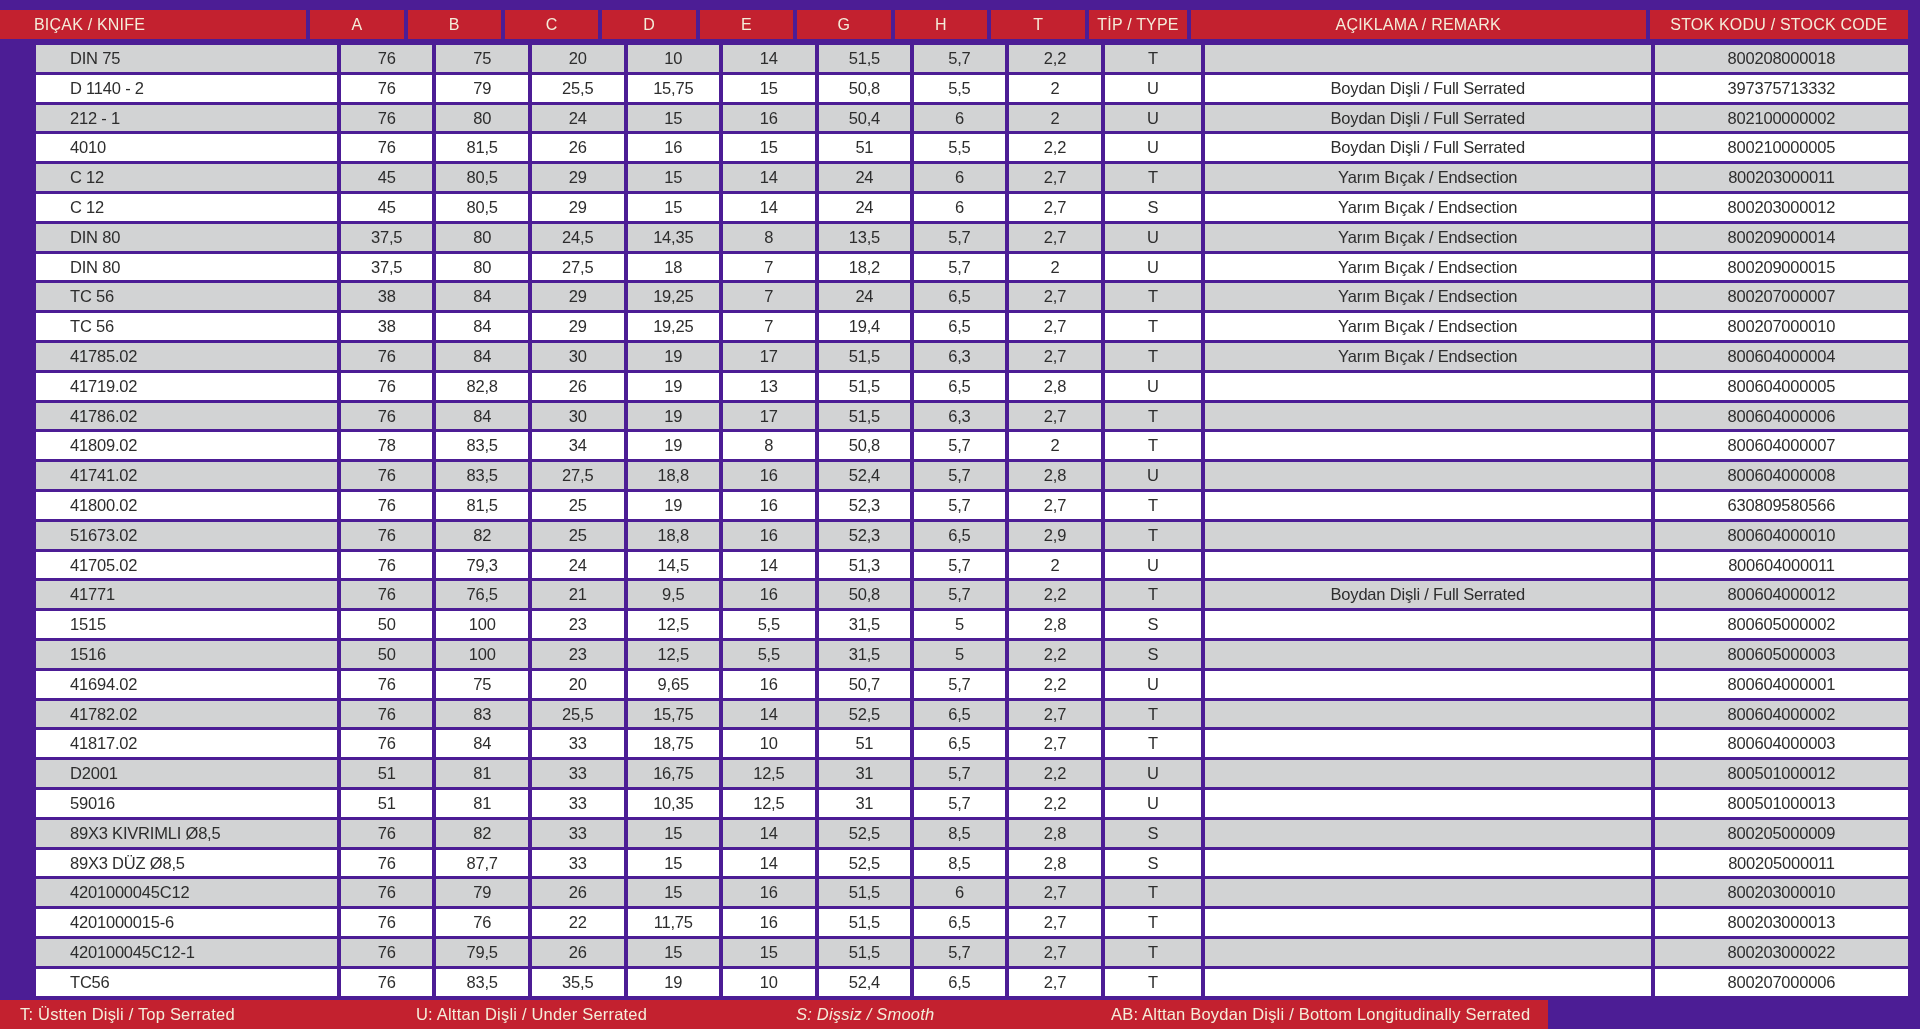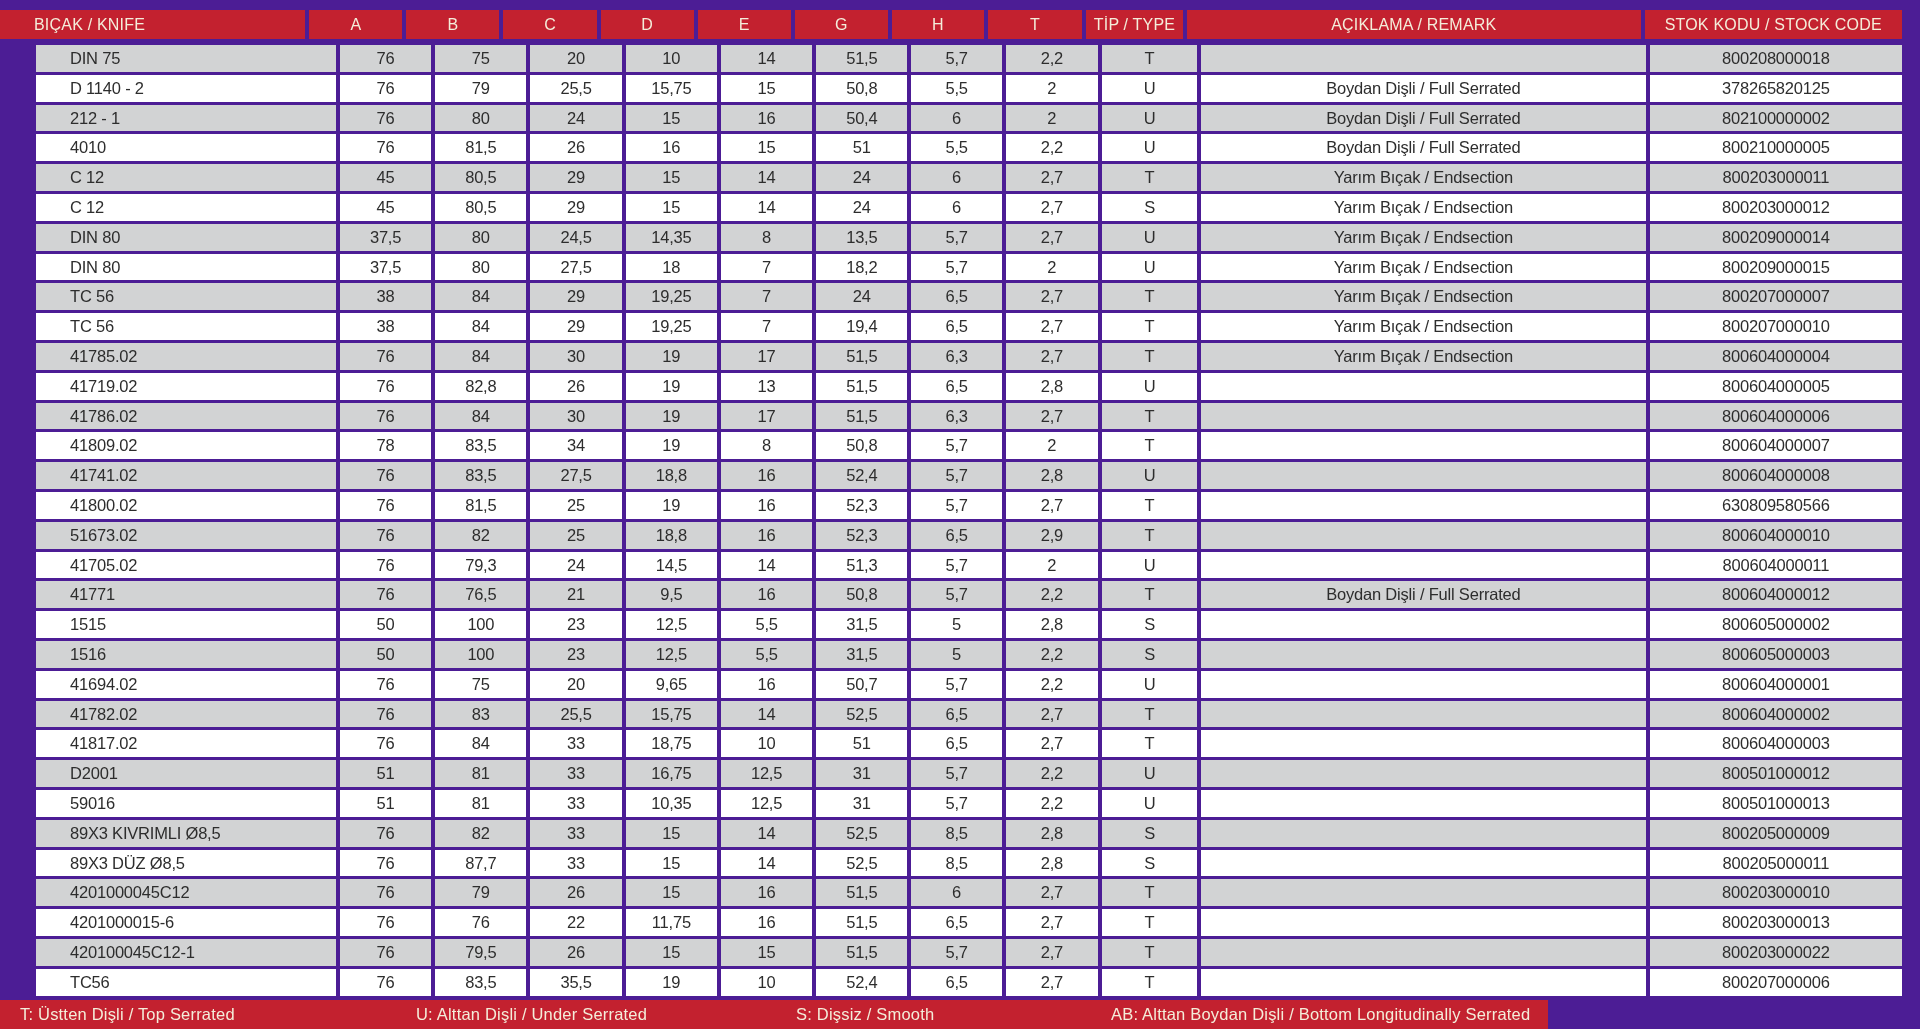--- a/index.html
+++ b/index.html
@@ -11,21 +11,21 @@
   }
   .page { position: relative; width: 1920px; height: 1029px; background: #4c1d95; }
 
   
   .thead {
     position: absolute; top: 10px; left: 0;
     width: 1920px; height: 29px;
     display: flex;
   }
   .cell { margin-right: 4px; overflow: hidden; white-space: nowrap; }
-  .cell:last-child { margin-right: 18px; }
+  .cell:last-child { margin-right: 12px; }
   .hcell {
     background: #c3212f;
     color: #f4edda;
     font-size: 16px;
     line-height: 29px;
     text-align: center;
     letter-spacing: 0.2px;
   }
   .hcell.c0 { text-align: left; padding-left: 34px; }
 
@@ -67,21 +67,21 @@
     position: absolute;
     top: 0;
     line-height: 29px;
     font-size: 16.5px;
     color: #f4edda;
     white-space: nowrap;
     letter-spacing: 0.2px;
   }
   .legend-t  { left: 20px; }
   .legend-u  { left: 416px; }
-  .legend-s  { left: 796px; }
+  .legend-s  { left: 796px; font-style: italic; }
   .legend-ab { left: 1111px; }
 </style>
 </head>
 <body>
 
 <div class="page">
 
   <div class="thead">
       <div class="cell hcell c0">BIÇAK / KNIFE</div>
       <div class="cell hcell c1">A</div>
@@ -117,21 +117,21 @@
         <div class="cell c1">76</div>
         <div class="cell c2">79</div>
         <div class="cell c3">25,5</div>
         <div class="cell c4">15,75</div>
         <div class="cell c5">15</div>
         <div class="cell c6">50,8</div>
         <div class="cell c7">5,5</div>
         <div class="cell c8">2</div>
         <div class="cell c9">U</div>
         <div class="cell c10">Boydan Dişli / Full Serrated</div>
-        <div class="cell c11">378265820125</div>
+        <div class="cell c11">397375713332</div>
       </div>
       <div class="row gray">
         <div class="cell c0">212 - 1</div>
         <div class="cell c1">76</div>
         <div class="cell c2">80</div>
         <div class="cell c3">24</div>
         <div class="cell c4">15</div>
         <div class="cell c5">16</div>
         <div class="cell c6">50,4</div>
         <div class="cell c7">6</div>

